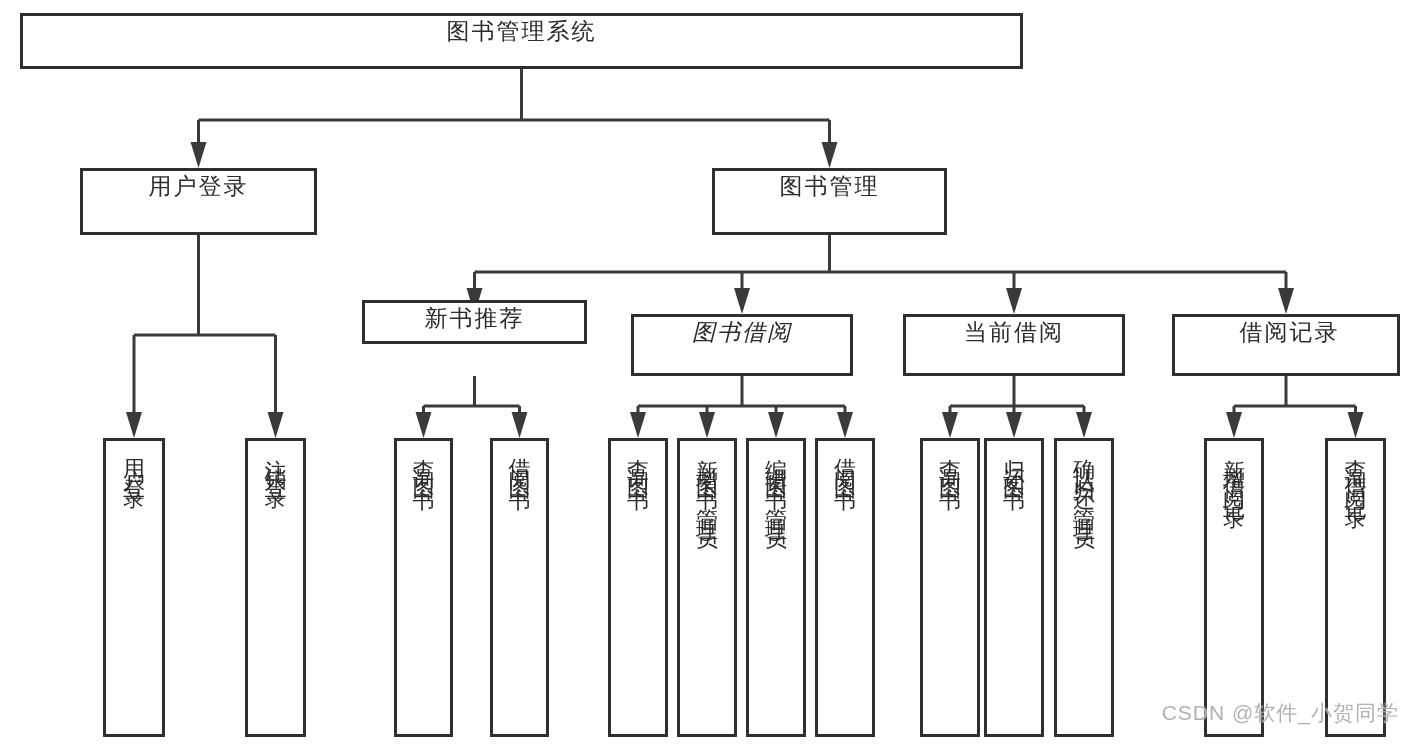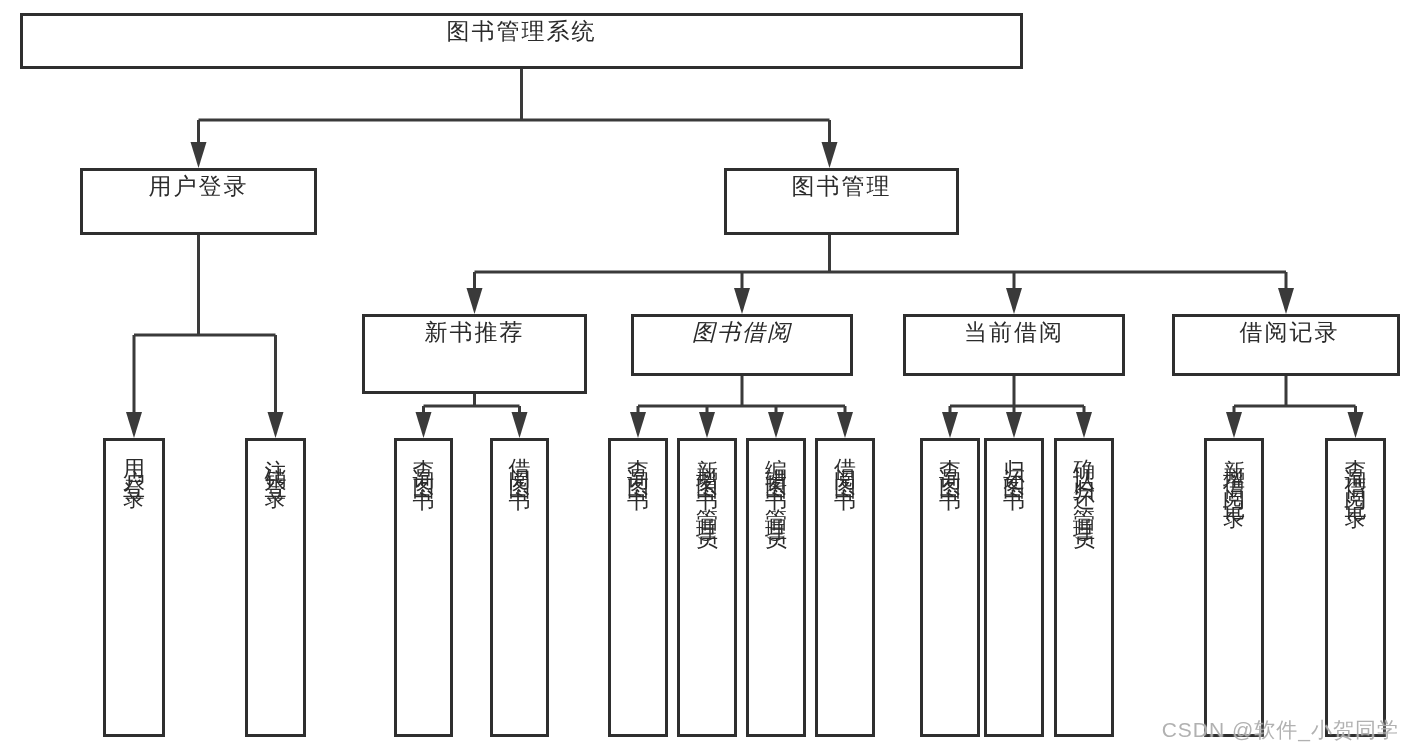--- a/index.html
+++ b/index.html
@@ -42,21 +42,21 @@
     writing-mode: vertical-rl;
     text-orientation: mixed;
     font-size: 22px;
     letter-spacing: 10px;
     line-height: 1;
     white-space: nowrap;
   }
   .watermark {
     position: absolute;
     right: 6px;
-    bottom: 3px;
+    bottom: 20px;
     font-size: 21px;
     color: rgba(168,168,168,0.9);
     text-shadow: 0 0 2px #ffffff;
     letter-spacing: 1px;
     z-index: 5;
     white-space: nowrap;
   }
 </style>
 </head>
 <body>
@@ -106,25 +106,25 @@
     </g>
   </svg>
 
   <div class="node" style="left:20px; top:13px; width:1003px; height:56px;">
     <span class="h-label">图书管理系统</span>
   </div>
 
   <div class="node" style="left:80px; top:168px; width:237px; height:67px;">
     <span class="h-label">用户登录</span>
   </div>
-  <div class="node" style="left:712px; top:168px; width:235px; height:67px;margin-left:12px;">
+  <div class="node" style="left:712px; top:168px; width:235px; height:67px;">
     <span class="h-label">图书管理</span>
   </div>
 
-  <div class="node" style="left:362px; top:314px; width:225px; height:80px;">
+  <div class="node" style="left:362px; top:300px; width:225px; height:44px;">
     <span class="h-label">新书推荐</span>
   </div>
   <div class="node" style="left:631px; top:314px; width:222px; height:62px;font-style:italic;">
     <span class="h-label">图书借阅</span>
   </div>
   <div class="node" style="left:903px; top:314px; width:222px; height:62px;">
     <span class="h-label">当前借阅</span>
   </div>
   <div class="node" style="left:1172px; top:314px; width:228px; height:62px;padding-left:7px;">
     <span class="h-label">借阅记录</span>

